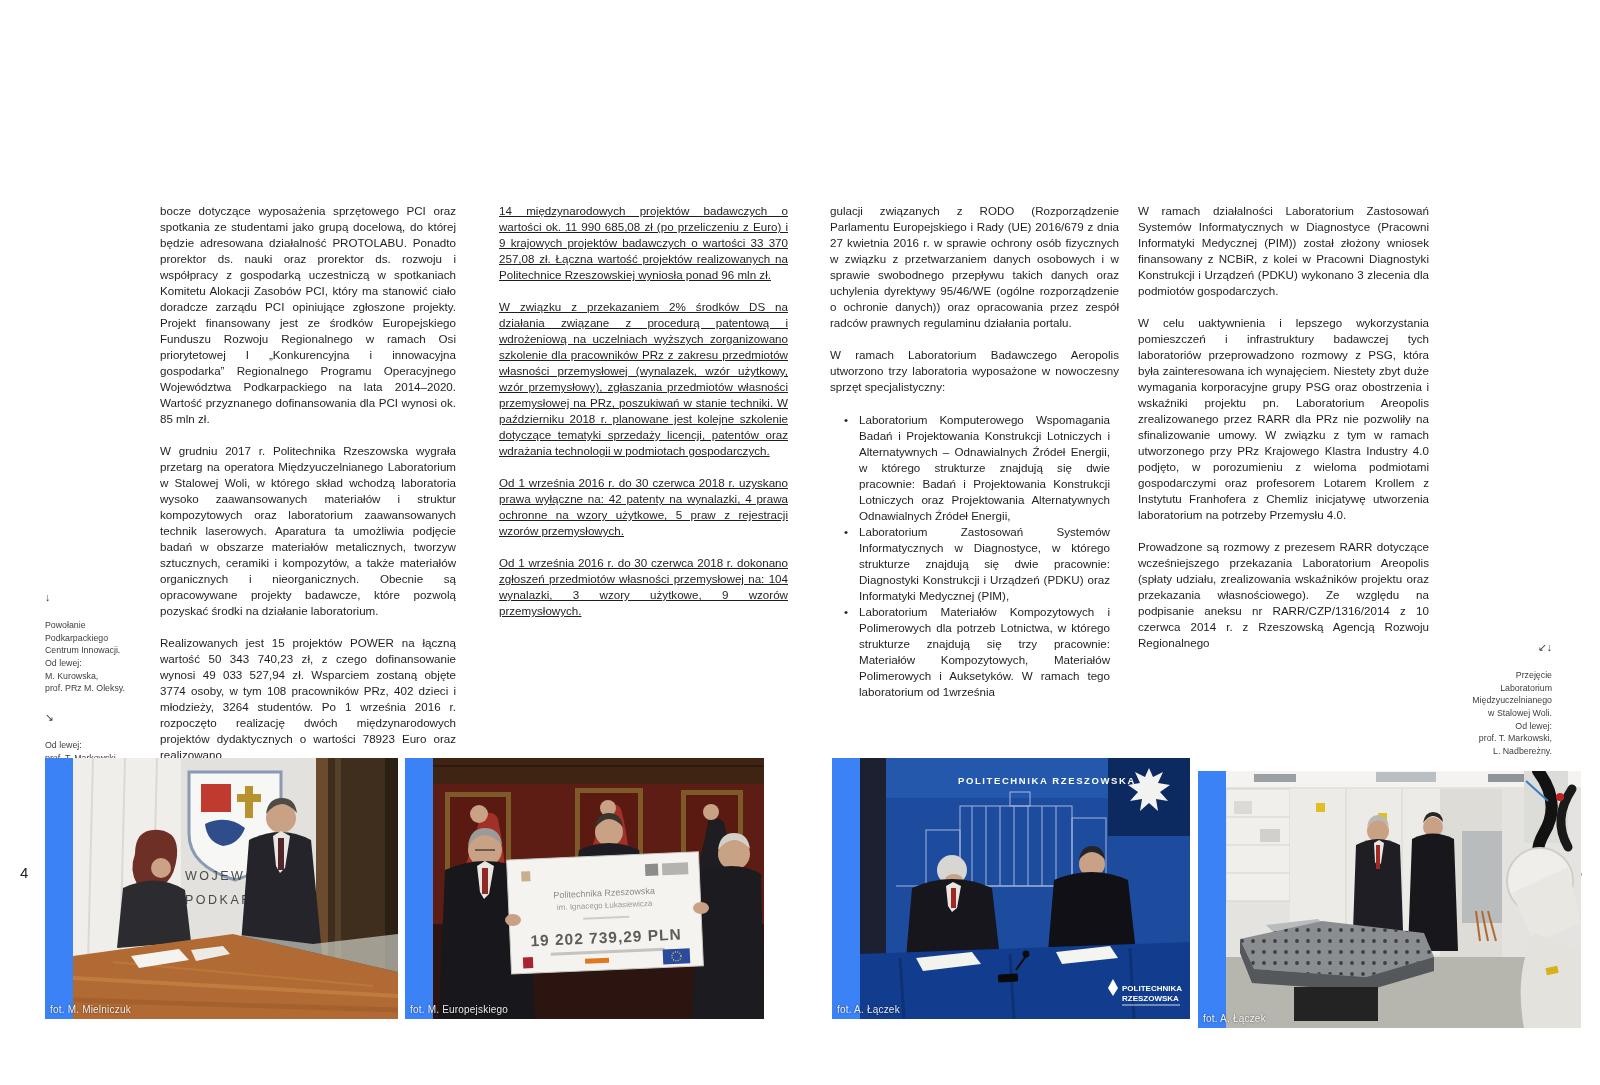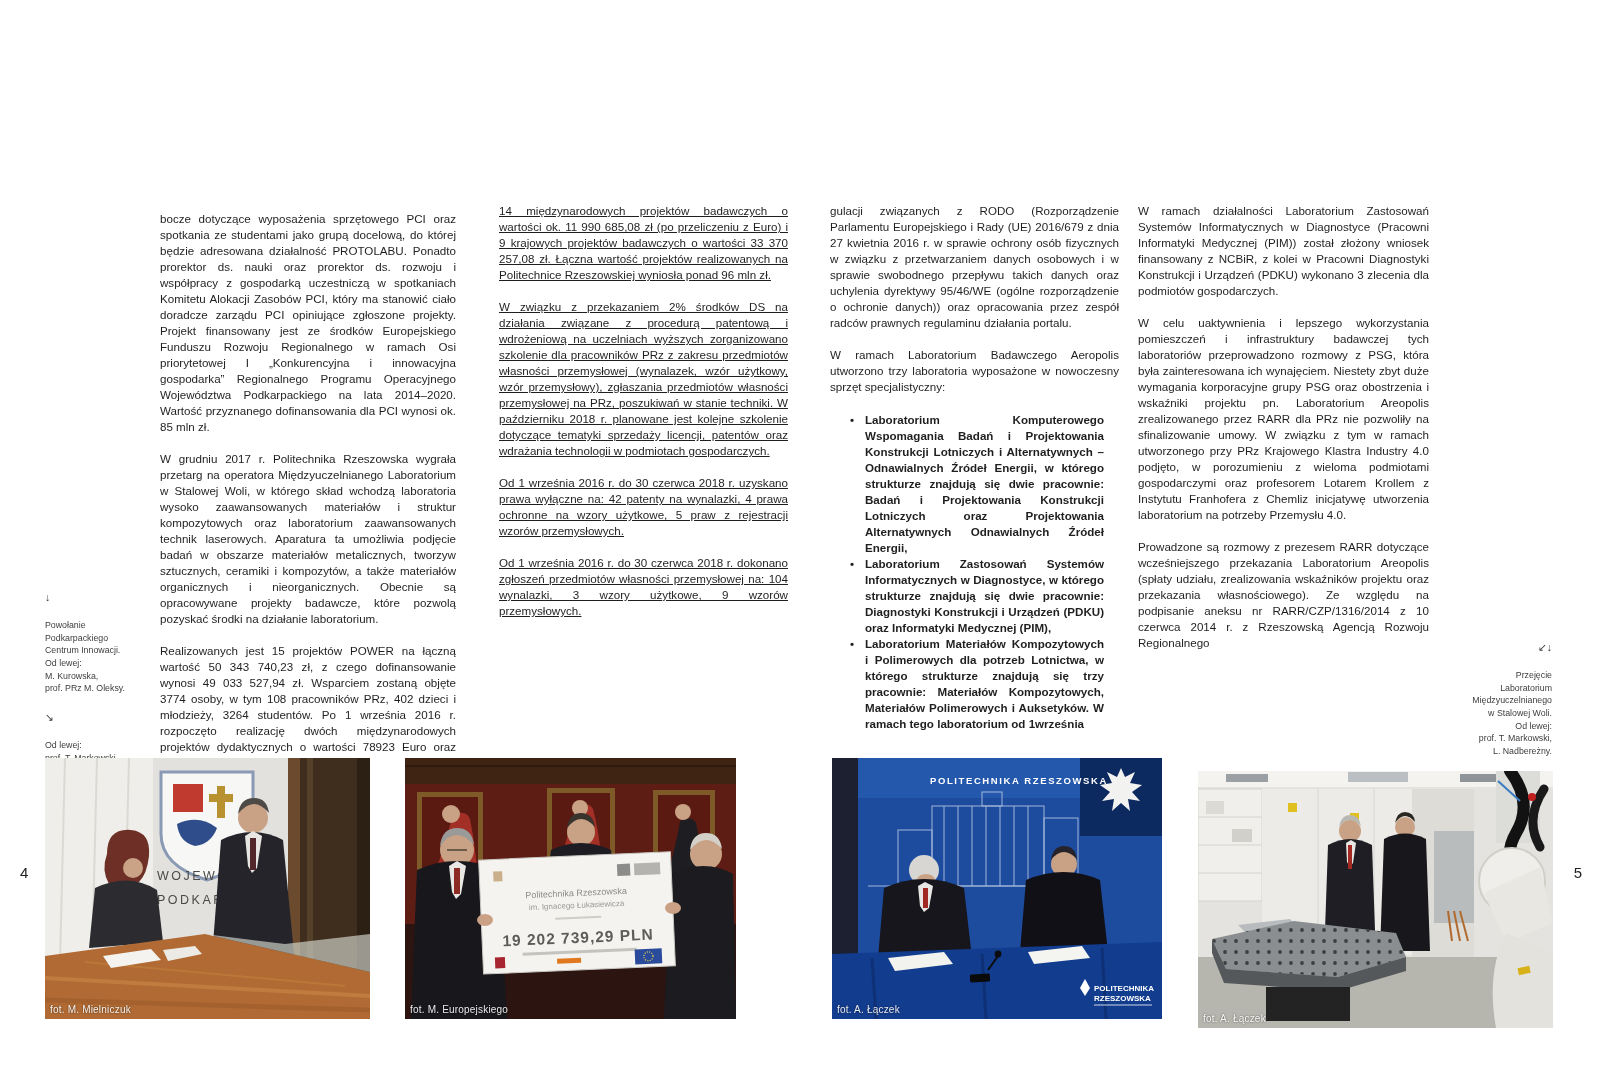--- a/index.html
+++ b/index.html
@@ -11,43 +11,43 @@
   }
   
   .col{
     position:absolute;top:203px;
     font-size:11.6px;line-height:16px;
     text-align:justify;
     color:#1f1f1f;
     hyphens:auto;
   }
   .col p{margin:0 0 16px 0;}
-  .col1{left:160px;width:296px;margin-top:8px;}
+  .col1{left:160px;width:296px;}
   .col2{left:499px;width:289px;text-decoration:underline;}
   .col3{left:830px;width:289px;}
   .col4{left:1138px;width:291px;}
-  ul.bullets{list-style:none;margin:15px;padding:0;font-weight:bold;}
+  ul.bullets{list-style:none;margin:9px;padding:0;}
   ul.bullets li{position:relative;padding-left:20px;text-align:justify;}
   ul.bullets li::before{content:"\2022";position:absolute;left:5px;top:0;}
   
   .caption{
     position:absolute;font-size:8.8px;line-height:12.6px;color:#3d3d3d;
     white-space:pre-line;
   }
   .cap-arrow{font-size:10.5px;line-height:12px;margin-bottom:4px;color:#3d3d3d;}
   .caption-left-1{left:45px;top:578px;width:112px;}
   .caption-left-2{left:45px;top:698px;width:112px;}
   .caption-right{right:48px;top:628px;width:130px;text-align:right;}
   .caption-right .cap-arrow{text-align:right;}
   
   .page-number{position:absolute;top:864px;font-size:15px;color:#222;}
   .pn-left{left:20px;}
   .pn-right{right:18px;}
   
-  .photo{position:absolute;top:758px;height:261px;overflow:hidden;background:#3b82f6;}
+  .photo{position:absolute;top:758px;height:261px;overflow:hidden;background:#3b82f6;padding-left:28px;}
   .photo svg{display:block;width:100%;height:100%;}
   .photo1{left:45px;width:325px;}
   .photo2{left:405px;width:331px;}
   .photo3{left:832px;width:330px;}
   .photo4{left:1198px;top:771px;width:355px;height:257px;}
   .credit{
     position:absolute;left:5px;bottom:4px;
     font-size:10px;color:#fff;opacity:.9;
     text-shadow:0 0 2px rgba(0,0,0,.7);
     letter-spacing:.2px;

